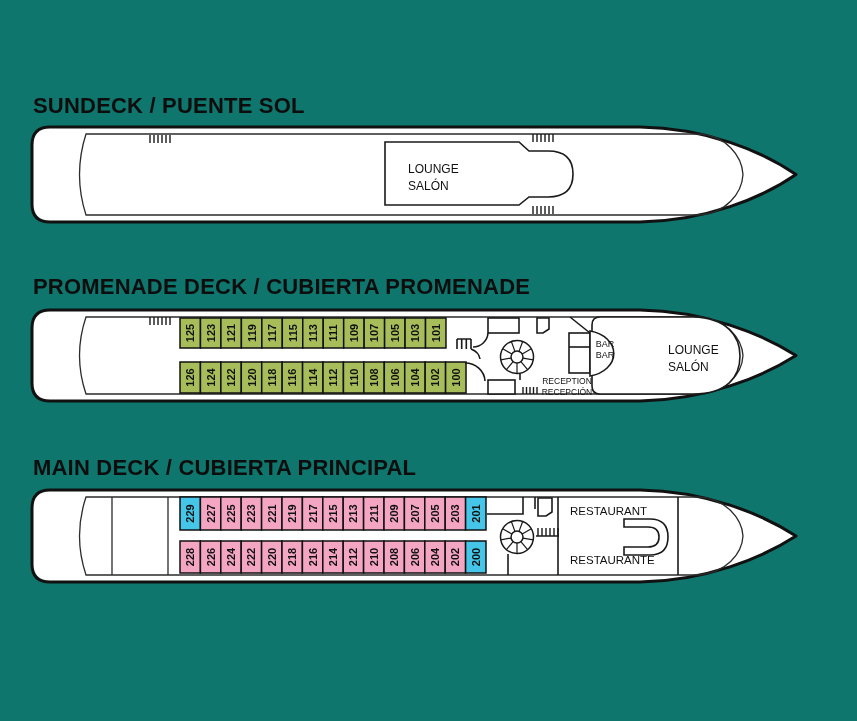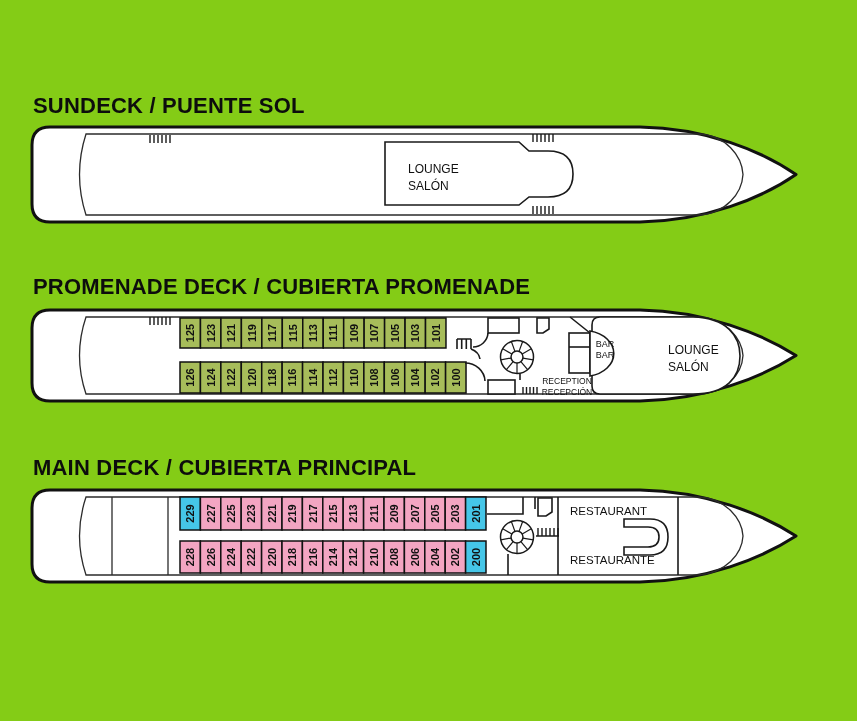--- a/index.html
+++ b/index.html
@@ -1,16 +1,16 @@
 <!DOCTYPE html>
 <html><head>
 <meta charset="utf-8">
 <style>
   html,body{margin:0;padding:0;background:#ffffff;}
-  #stage{position:relative;width:857px;height:721px;background:#84cc16;
+  #stage{position:relative;width:857px;height:721px;background:#0f766e;
          font-family:"Liberation Sans",sans-serif;}
   svg{display:block;}
   .hull{fill:#ffffff;stroke:#111111;stroke-width:3;stroke-linejoin:round;}
   .inner{fill:none;stroke:#2b2b2b;stroke-width:1.3;}
   .wall{fill:none;stroke:#1a1a1a;stroke-width:1.6;}
   .room{fill:#ffffff;stroke:#1a1a1a;stroke-width:1.6;}
   .ticks{fill:none;stroke:#1a1a1a;stroke-width:1.4;}
   .cabin{stroke:#111111;stroke-width:1.5;}
   .cabin-num{font-size:11px;font-weight:600;fill:#111;text-anchor:middle;dominant-baseline:central;}
   .deck-title{font-size:22px;font-weight:bold;fill:#0d0d0d;letter-spacing:.2px;}

